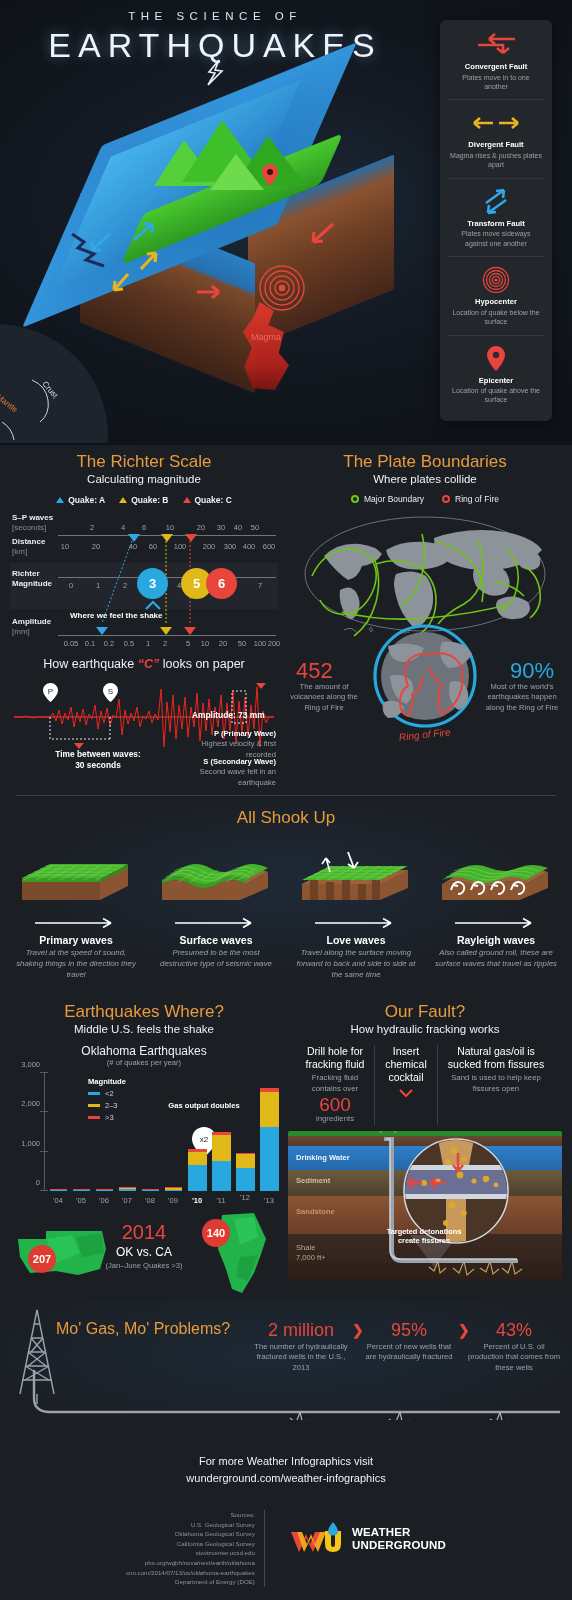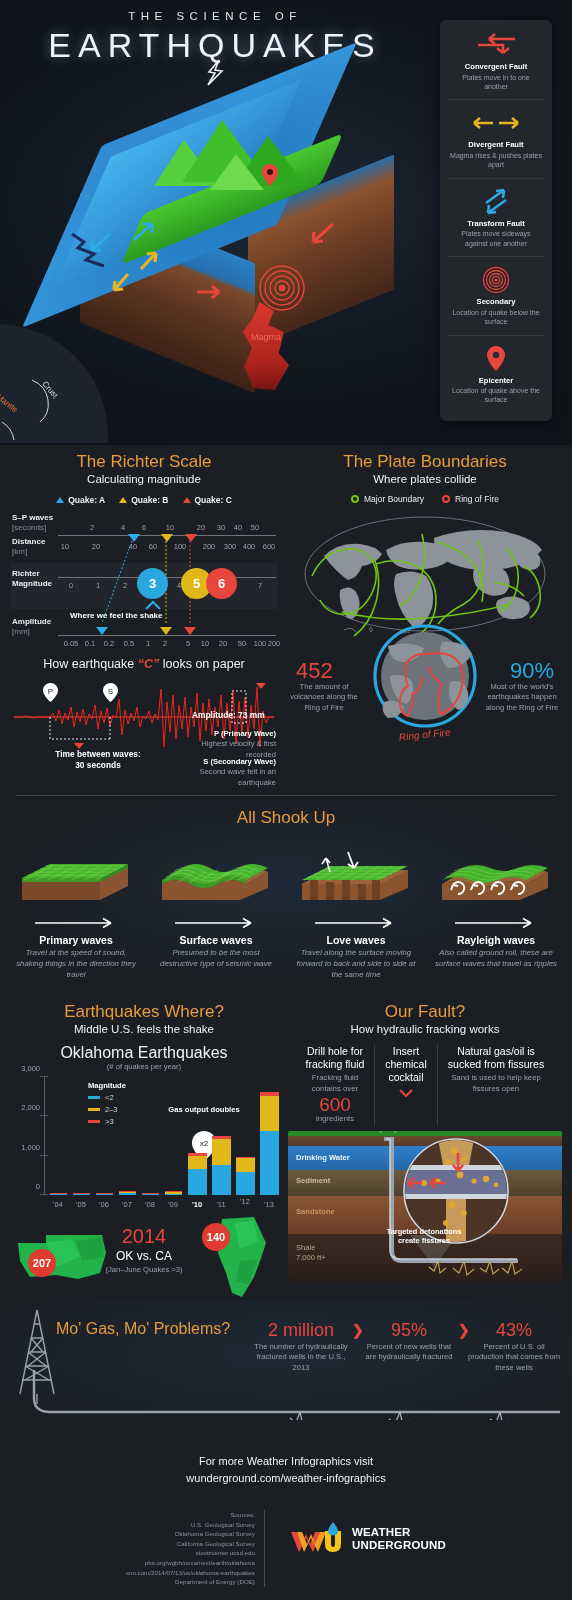--- a/index.html
+++ b/index.html
@@ -120,21 +120,21 @@
   .waves { top:800px; height:185px; }
   .wavegrid { display:flex; margin-top:14px; padding:0 14px; gap:16px;}
   .wavecell { flex:1; text-align:center; }
   .wave-ill { height:72px; position:relative; }
   .wave-arrow { height:18px; display:flex; align-items:center; justify-content:center; }
   .wave-name { font-size:10.5px; font-weight:bold; color:#fff; margin-top:2px;}
   .wave-desc { font-size:7.8px; color:#9aa1aa; line-height:1.4; margin-top:2px;font-style:italic; }
 
   
   .eqwhere { left:10px; top:990px; width:268px; height:300px; }
-  .chart-title { text-align:center; font-size:16px; color:#eef2f7; margin-top:9px;}
+  .chart-title { text-align:center; font-size:12px; color:#eef2f7; margin-top:9px;}
   .chart-sub { text-align:center; font-size:7.6px; color:#9aa1aa; }
   .chart { position:relative; height:118px; margin-top:6px; }
   .ylab { position:absolute; right:calc(100% + 4px); font-size:7.5px; color:#9aa1aa; transform:translateY(-50%); white-space:nowrap;}
   .bar { position:absolute; bottom:0; }
   .xlab { position:absolute; font-size:7.5px; color:#9aa1aa; transform:translateX(-50%); }
   .maglegend { position:absolute; left:44px; top:4px; font-size:7.5px; }
   .maglegend b { color:#fff; font-size:7.6px; }
   .maglegend div { display:flex; align-items:center; gap:5px; margin-top:3px; color:#cfd4da;}
   .maglegend i { width:12px; height:3px; display:block; }
   .gasnote { position:absolute; text-align:center; font-size:7.6px; color:#fff; font-weight:bold; line-height:1.3;}
@@ -302,21 +302,21 @@
         <div class="fault-item">
           <div class="fault-ico">
             <svg width="28" height="28" viewBox="0 0 28 28">
               <circle cx="14" cy="14" r="12.5" fill="none" stroke="#e8453c" stroke-width="1.3"></circle>
               <circle cx="14" cy="14" r="9.5" fill="none" stroke="#e8453c" stroke-width="1.3"></circle>
               <circle cx="14" cy="14" r="6.5" fill="none" stroke="#e8453c" stroke-width="1.3"></circle>
               <circle cx="14" cy="14" r="3.6" fill="none" stroke="#e8453c" stroke-width="1.3"></circle>
               <circle cx="14" cy="14" r="1.6" fill="#e8453c"></circle>
             </svg>
           </div>
-          <div class="fault-name">Secondary</div>
+          <div class="fault-name">Hypocenter</div>
           <div class="fault-desc">Location of quake below the surface</div>
         </div>
 
         <div class="fault-item">
           <div class="fault-ico">
             <svg width="18" height="25" viewBox="0 0 18 25">
               <path d="M9 0 C4 0 0 4 0 9 C0 15.5 9 25 9 25 C9 25 18 15.5 18 9 C18 4 14 0 9 0 Z" fill="#e8453c"></path>
               <circle cx="9" cy="9" r="3.2" fill="#2a2d33"></circle>
             </svg>
           </div>

